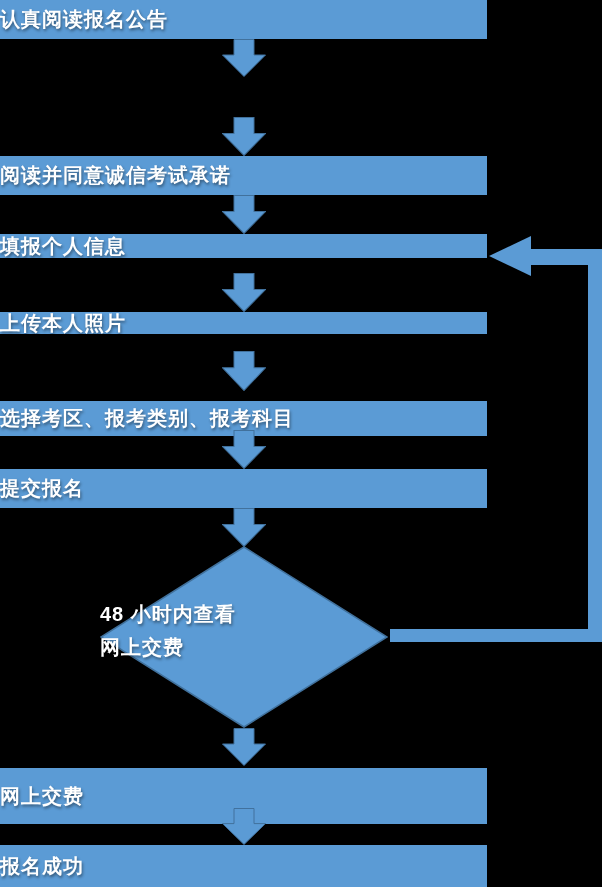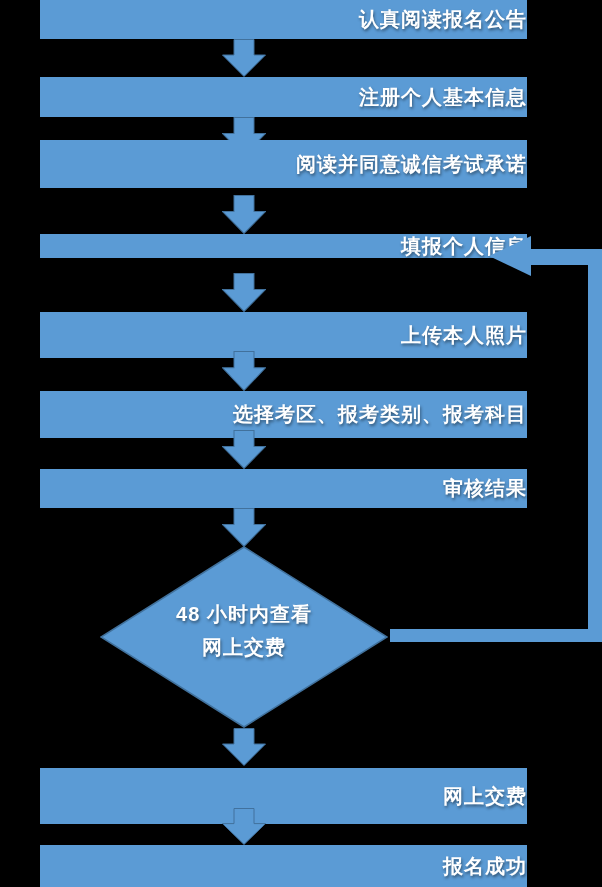--- a/index.html
+++ b/index.html
@@ -12,37 +12,37 @@
   body{
     width:602px;height:887px;
     background:var(--bg);
     font-family:"Liberation Sans","DejaVu Sans",sans-serif;
     overflow:hidden;position:relative;
   }
   .canvas{position:absolute;inset:0;}
   .node{
     position:absolute;left:0;width:487px;
     background:var(--fill);
-    display:flex;align-items:center;justify-content:flex-end;margin-left:40px;
+    display:flex;align-items:center;justify-content:flex-start;
   }
   .node span{
     color:var(--text);
     font-size:20px;font-weight:bold;
     letter-spacing:1px;
     text-shadow:1px 2px 3px rgba(0,0,0,0.45);
     white-space:nowrap;
   }
   .arrow{position:absolute;left:222px;width:44px;display:block;}
   .arrow polygon{fill:var(--fill);stroke:var(--outline);stroke-width:1;}
   .diamond-wrap{position:absolute;left:100px;top:546px;width:288px;height:182px;}
   .diamond-wrap svg{position:absolute;inset:0;display:block;}
   .diamond-wrap polygon{fill:var(--fill);stroke:var(--outline);stroke-width:1.5;}
   .diamond-text{
     position:absolute;left:0;top:52px;width:288px;
-    text-align:center;color:var(--text);
+    color:var(--text);
     font-size:20px;font-weight:bold;line-height:33px;
     letter-spacing:1px;
     text-shadow:1px 2px 3px rgba(0,0,0,0.45);
   }
   .loop-seg{position:absolute;background:var(--fill);}
   #loop-bottom{left:390px;top:629px;width:212px;height:13px;}
   #loop-vertical{left:588px;top:249px;width:14px;height:393px;}
   #loop-top{left:531px;top:249px;width:71px;height:16px;}
   #loop-head{
     position:absolute;left:489px;top:236px;width:0;height:0;
@@ -56,57 +56,54 @@
 
 <div class="canvas">
 
   <div class="node" style="top:0;height:39px">
     <span>认真阅读报名公告</span>
   </div>
   <svg class="arrow" style="top:39px;height:38px" viewBox="0 0 44 38" preserveAspectRatio="none">
     <polygon points="12,0.5 32,0.5 32,16 43.5,16 22,37.5 0.5,16 12,16"></polygon>
   </svg>
 
-  <div class="node" style="top:77px;height:40px">
-    <span>注册个人基本信息</span>
-  </div>
   <svg class="arrow" style="top:117px;height:39px" viewBox="0 0 44 38" preserveAspectRatio="none">
     <polygon points="12,0.5 32,0.5 32,16 43.5,16 22,37.5 0.5,16 12,16"></polygon>
   </svg>
 
-  <div class="node" style="top:140px;height:48px">
+  <div class="node" style="top:156px;height:39px">
     <span>阅读并同意诚信考试承诺</span>
   </div>
   <svg class="arrow" style="top:195px;height:39px" viewBox="0 0 44 38" preserveAspectRatio="none">
     <polygon points="12,0.5 32,0.5 32,16 43.5,16 22,37.5 0.5,16 12,16"></polygon>
   </svg>
 
   <div class="node" style="top:234px;height:24px">
     <span>填报个人信息</span>
   </div>
   <svg class="arrow" style="top:273px;height:39px" viewBox="0 0 44 38" preserveAspectRatio="none">
     <polygon points="12,0.5 32,0.5 32,16 43.5,16 22,37.5 0.5,16 12,16"></polygon>
   </svg>
 
-  <div class="node" style="top:312px;height:46px">
+  <div class="node" style="top:312px;height:22px">
     <span>上传本人照片</span>
   </div>
   <svg class="arrow" style="top:351px;height:40px" viewBox="0 0 44 38" preserveAspectRatio="none">
     <polygon points="12,0.5 32,0.5 32,16 43.5,16 22,37.5 0.5,16 12,16"></polygon>
   </svg>
 
-  <div class="node" style="top:391px;height:47px">
+  <div class="node" style="top:401px;height:35px">
     <span>选择考区、报考类别、报考科目</span>
   </div>
   <svg class="arrow" style="top:430px;height:39px" viewBox="0 0 44 38" preserveAspectRatio="none">
     <polygon points="12,0.5 32,0.5 32,16 43.5,16 22,37.5 0.5,16 12,16"></polygon>
   </svg>
 
   <div class="node" style="top:469px;height:39px">
-    <span>审核结果</span>
+    <span>提交报名</span>
   </div>
   <svg class="arrow" style="top:508px;height:39px" viewBox="0 0 44 38" preserveAspectRatio="none">
     <polygon points="12,0.5 32,0.5 32,16 43.5,16 22,37.5 0.5,16 12,16"></polygon>
   </svg>
 
   <div class="diamond-wrap">
     <svg viewBox="0 0 288 182" preserveAspectRatio="none">
       <polygon points="144,1 287,91 144,181 1,91"></polygon>
     </svg>
     <div class="diamond-text">

